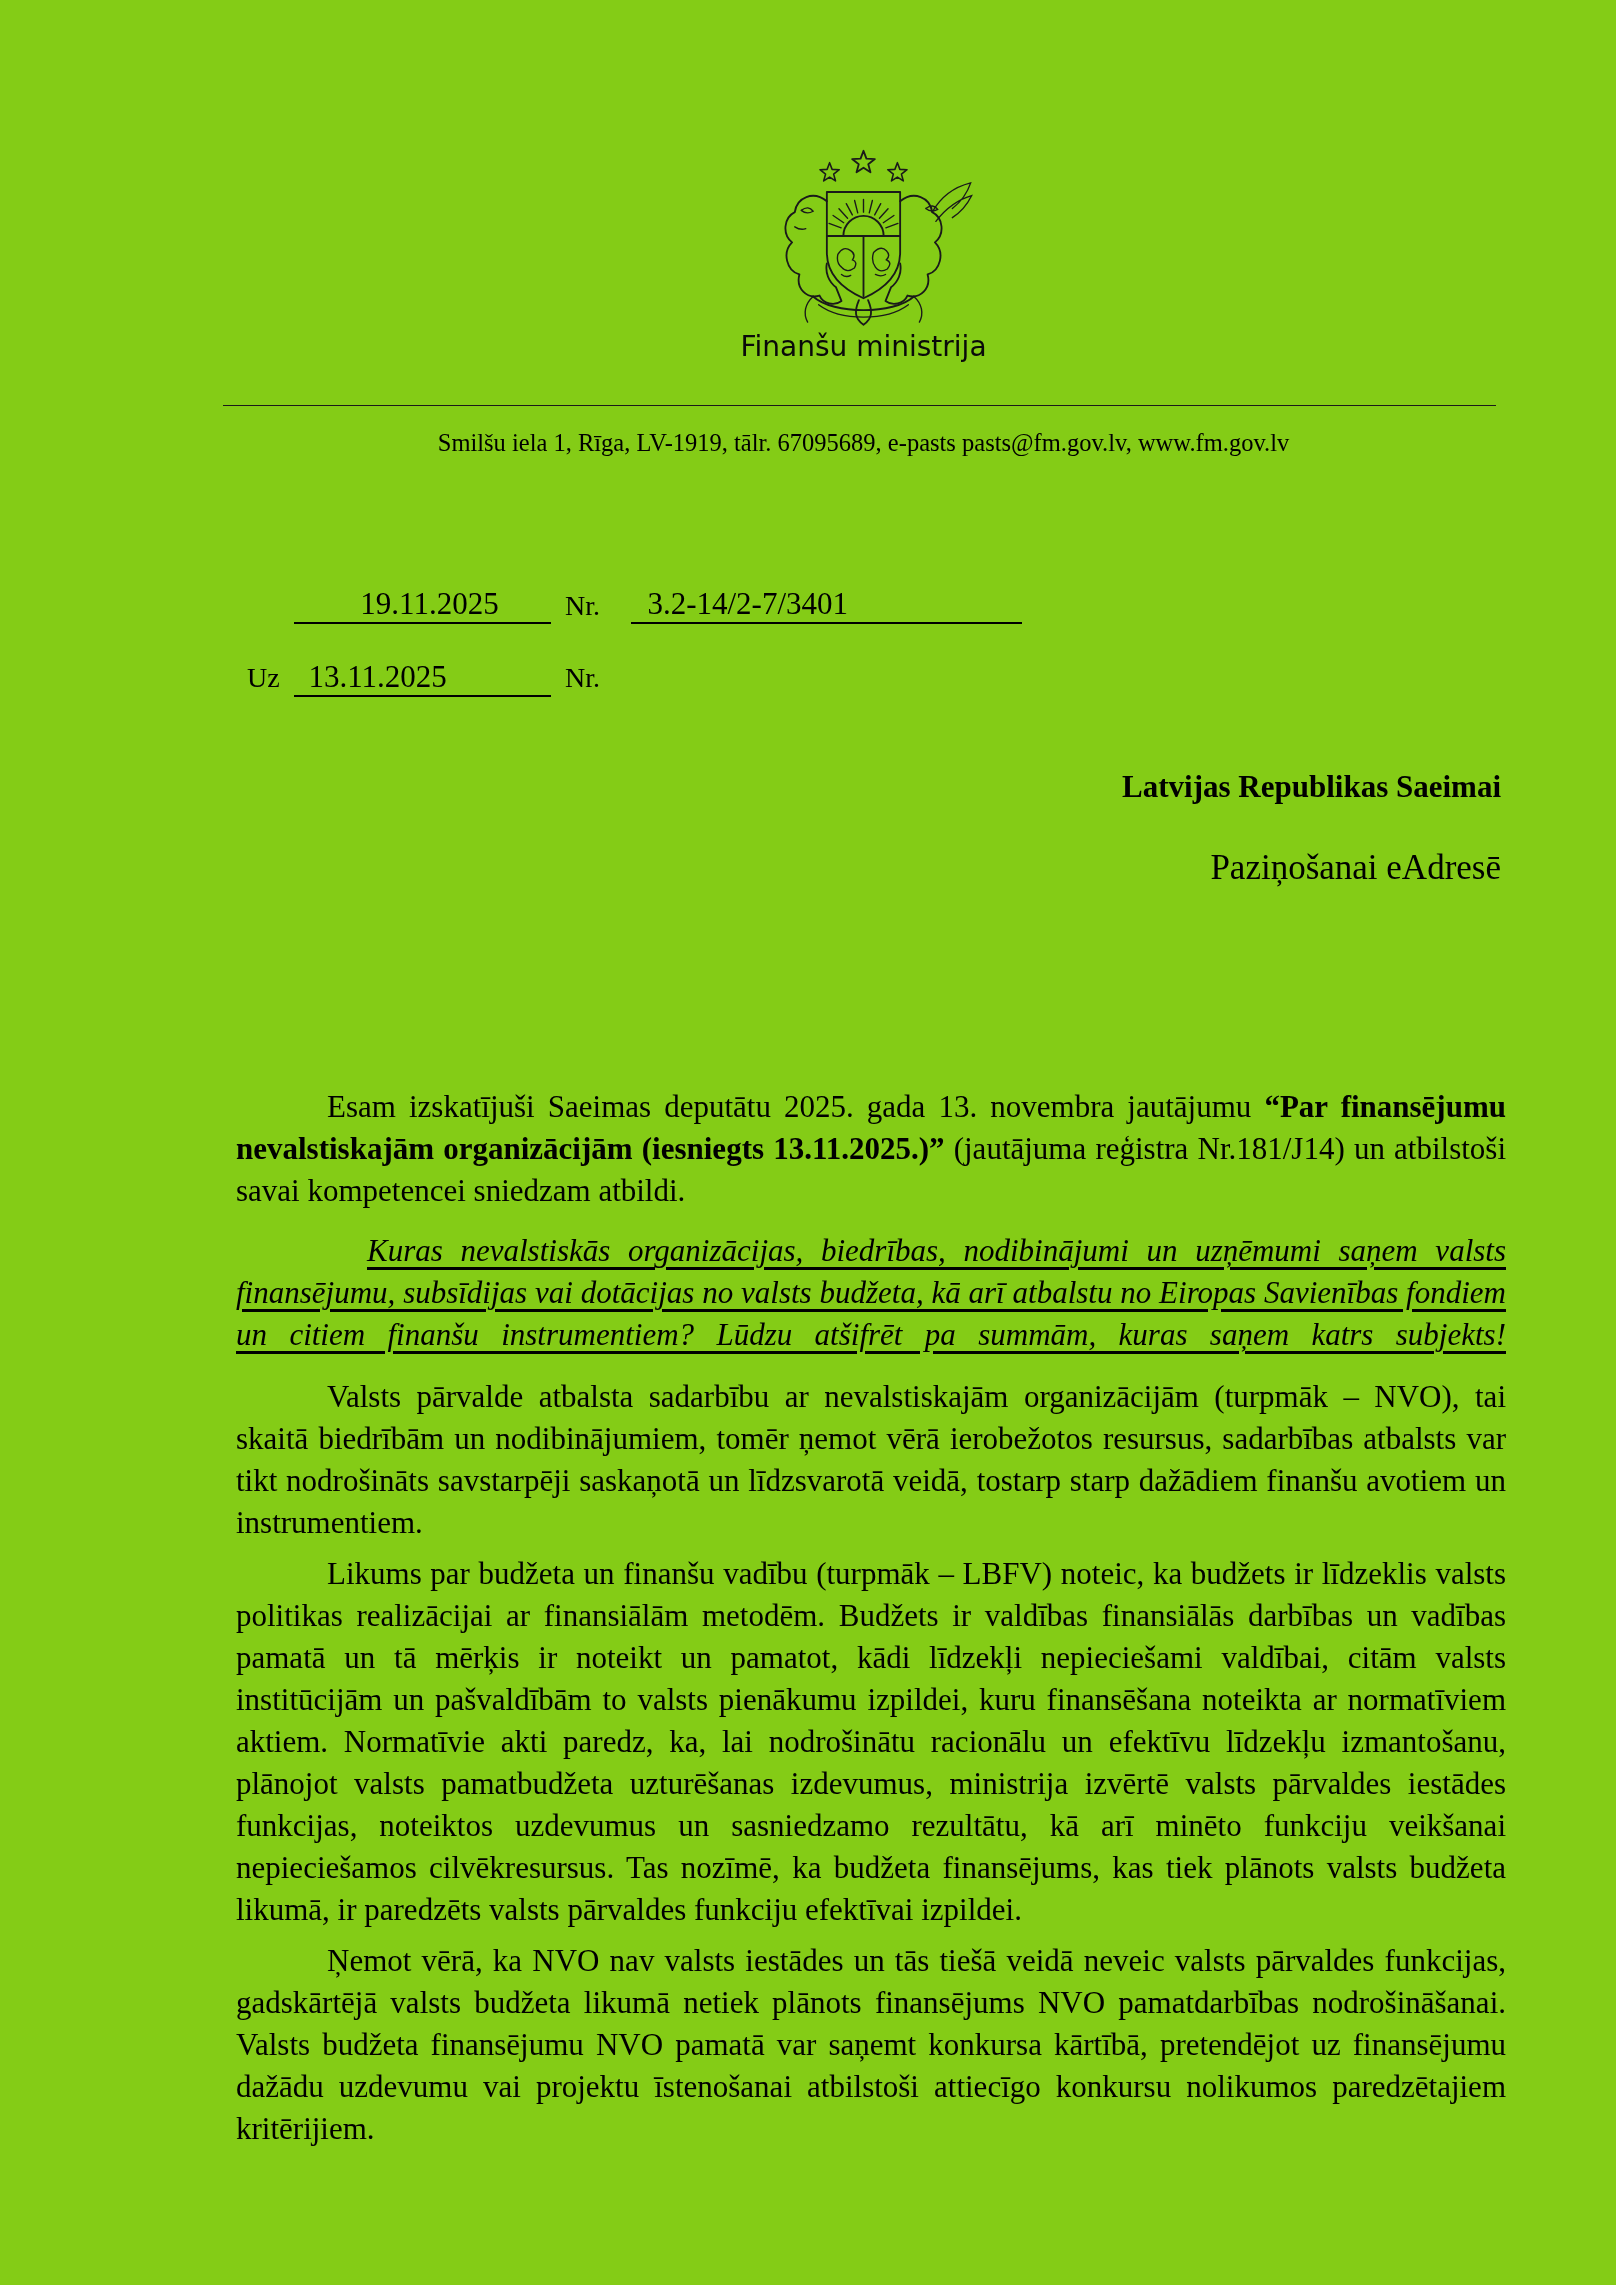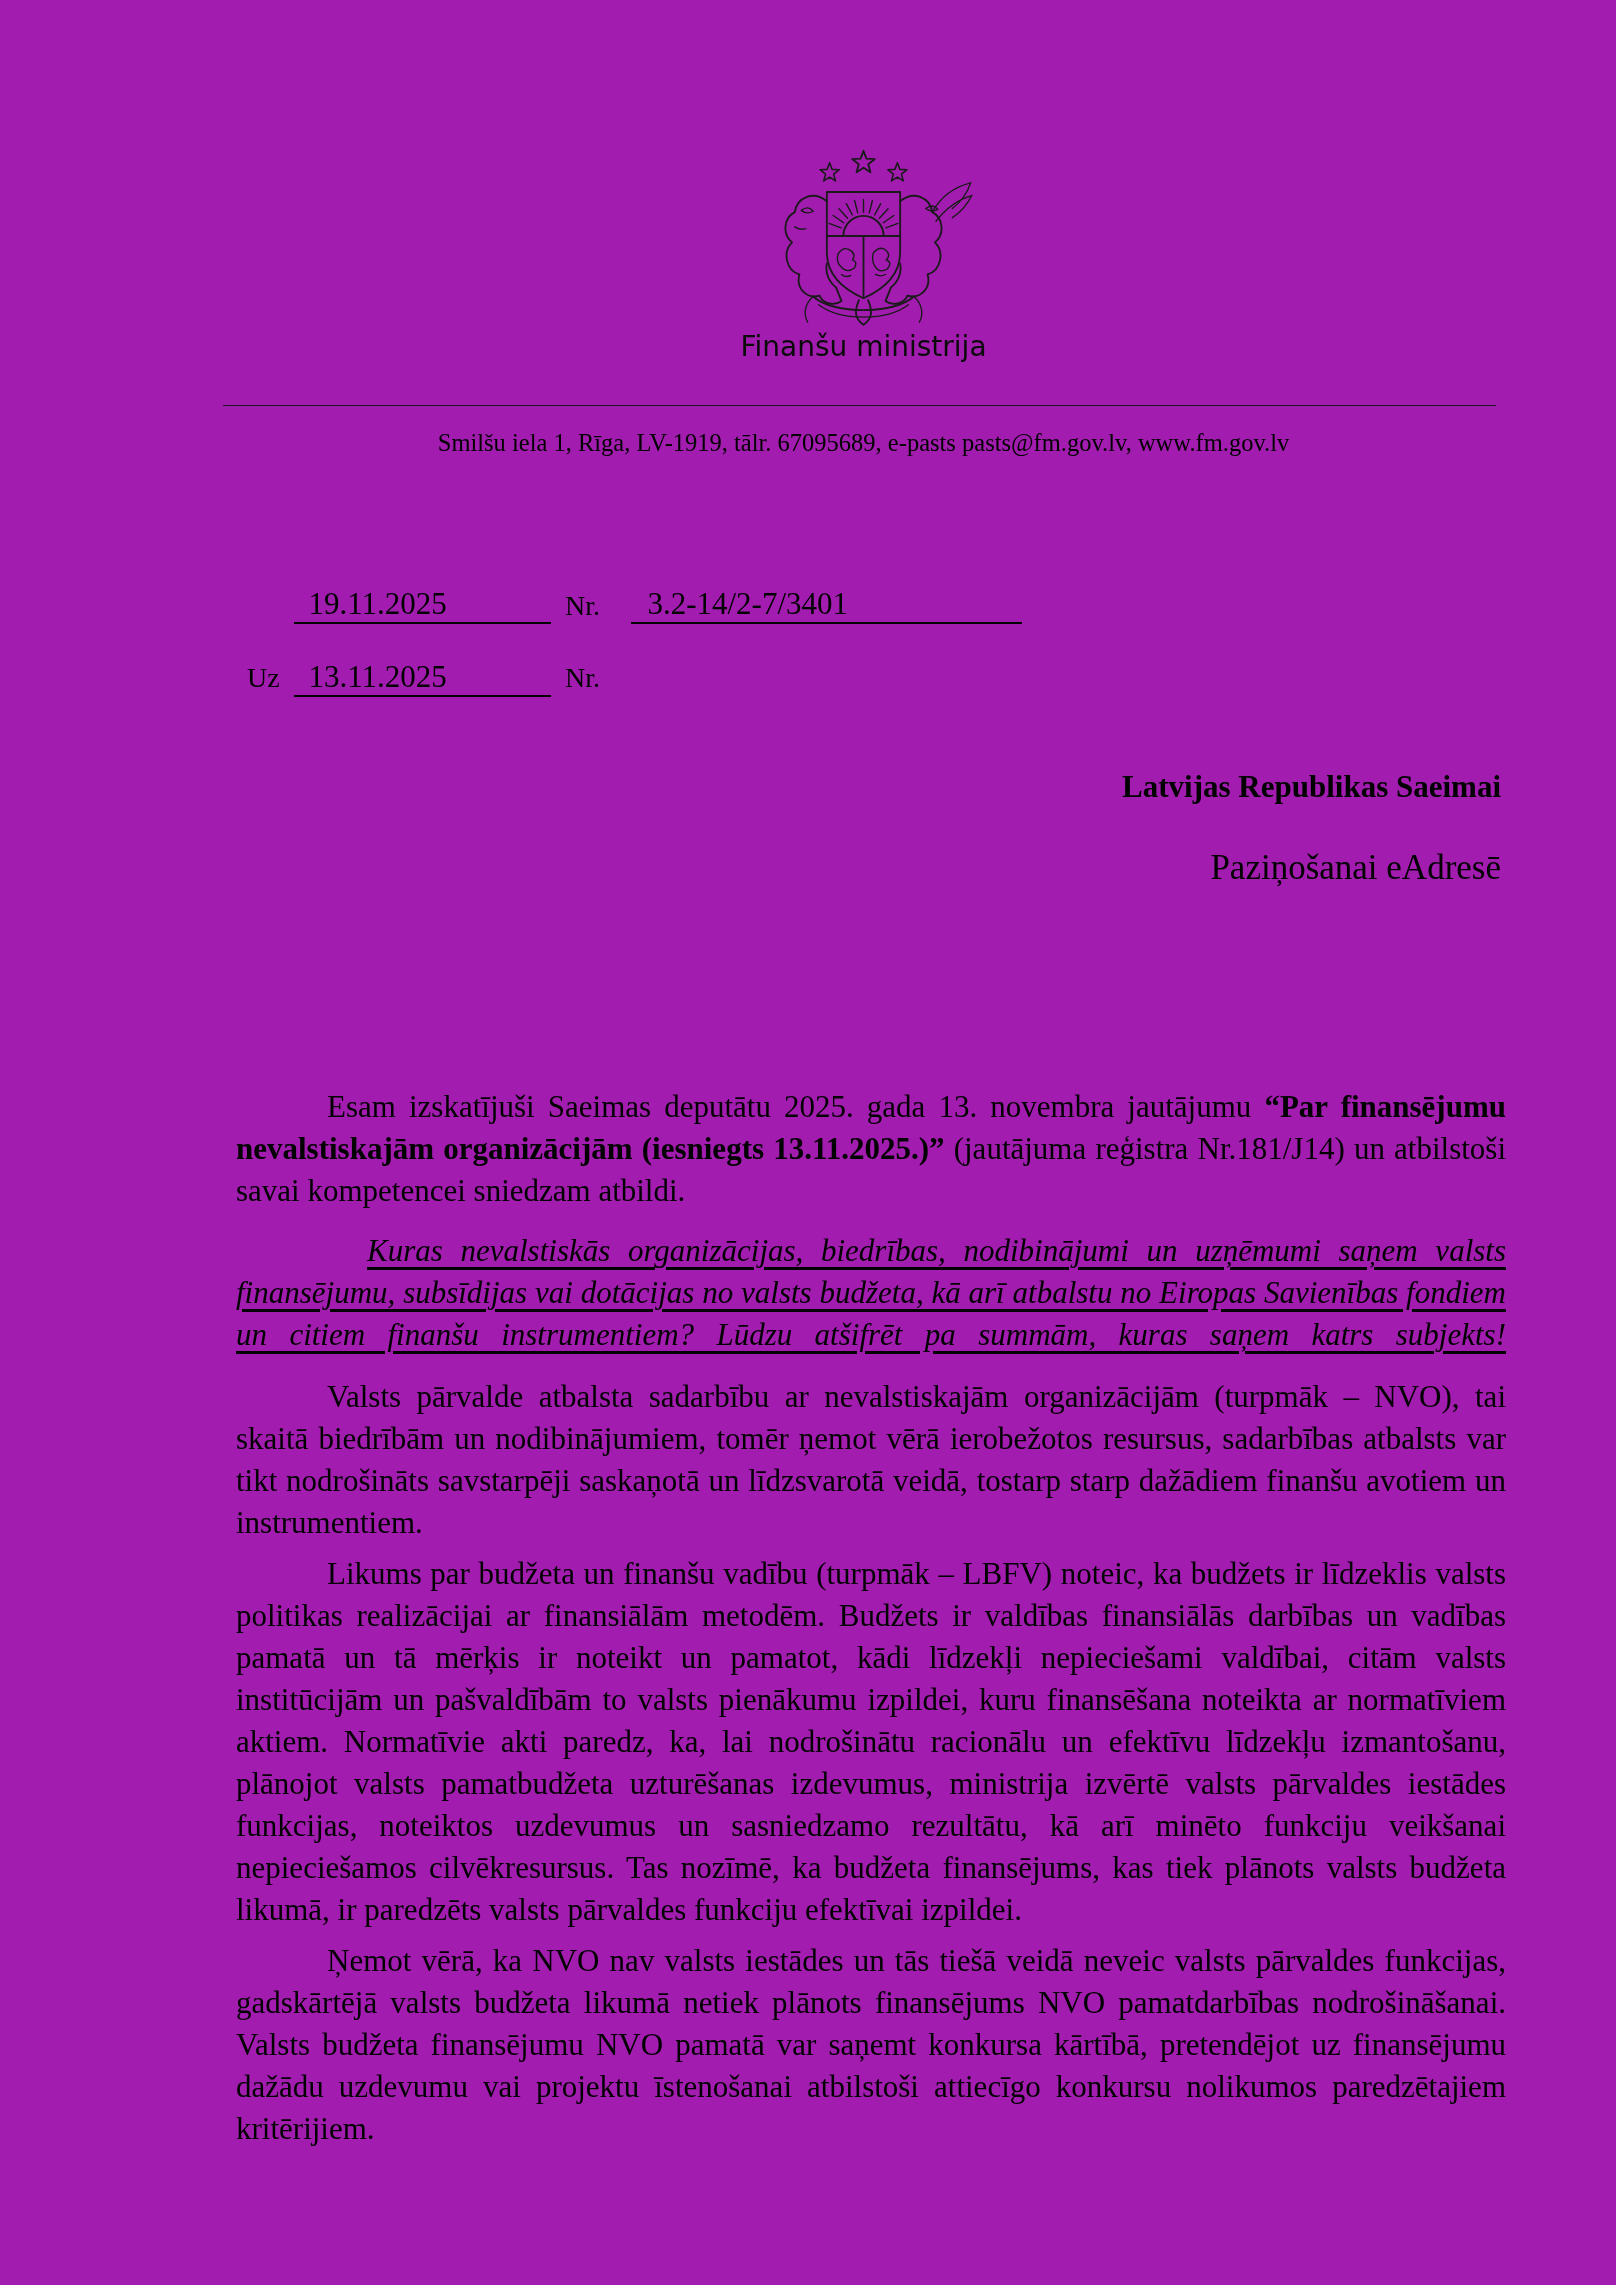--- a/index.html
+++ b/index.html
@@ -1,20 +1,20 @@
 <!DOCTYPE html>
 <html style="font-size:14.5px"><head>
 <meta charset="utf-8">
 <title>Document</title>
 <style>
   html,body{margin:0;padding:0;background:#888;}
   .page{
     position:relative;
     width:1616px;height:2286px;
-    background:#a21caf;
+    background:#84cc16;
     margin:0 auto;
     color:#000;
     font-family:"Liberation Serif", serif;
     overflow:hidden;
   }
   
   .crest{position:absolute;left:749px;top:144px;width:229px;height:184px;}
   .ministry{
     position:absolute;left:227px;top:329px;width:1273px;
     text-align:center;
@@ -30,21 +30,21 @@
     text-align:center;font-size:24.5px;line-height:31px;
   }
   .place{
     position:absolute;left:227px;top:520px;width:1273px;
     text-align:center;font-size:26px;
   }
   
   .refblock{position:absolute;left:227px;top:564px;width:1273px;height:155px;font-size:31px;}
   .refblock .lbl{position:absolute;font-size:28px;}
   .fld{position:absolute;height:36px;border-bottom:2.7px solid #000;white-space:nowrap;}
-  .f-date1{left:67px;top:22px;width:242px;padding-left:14.5px;}
+  .f-date1{left:67px;top:22px;width:242px;padding-left:14.5px;text-align:center;}
   .l-nr1 {left:338px;top:25.5px;}
   .f-num1{left:404px;top:22px;width:375px;padding-left:16.4px;}
   .l-uz  {left:20px;top:98px;}
   .f-date2{left:67px;top:95px;width:242px;padding-left:14.5px;}
   .l-nr2 {left:338px;top:98px;}
   .f-num2{left:404px;top:95px;width:375px;padding-left:16.4px;}
   
   .recipient{position:absolute;left:227px;top:769px;width:1274px;text-align:right;}
   .recipient .name{font-weight:bold;font-size:31px;}
   .recipient .delivery{font-size:35px;margin-top:43px;}

